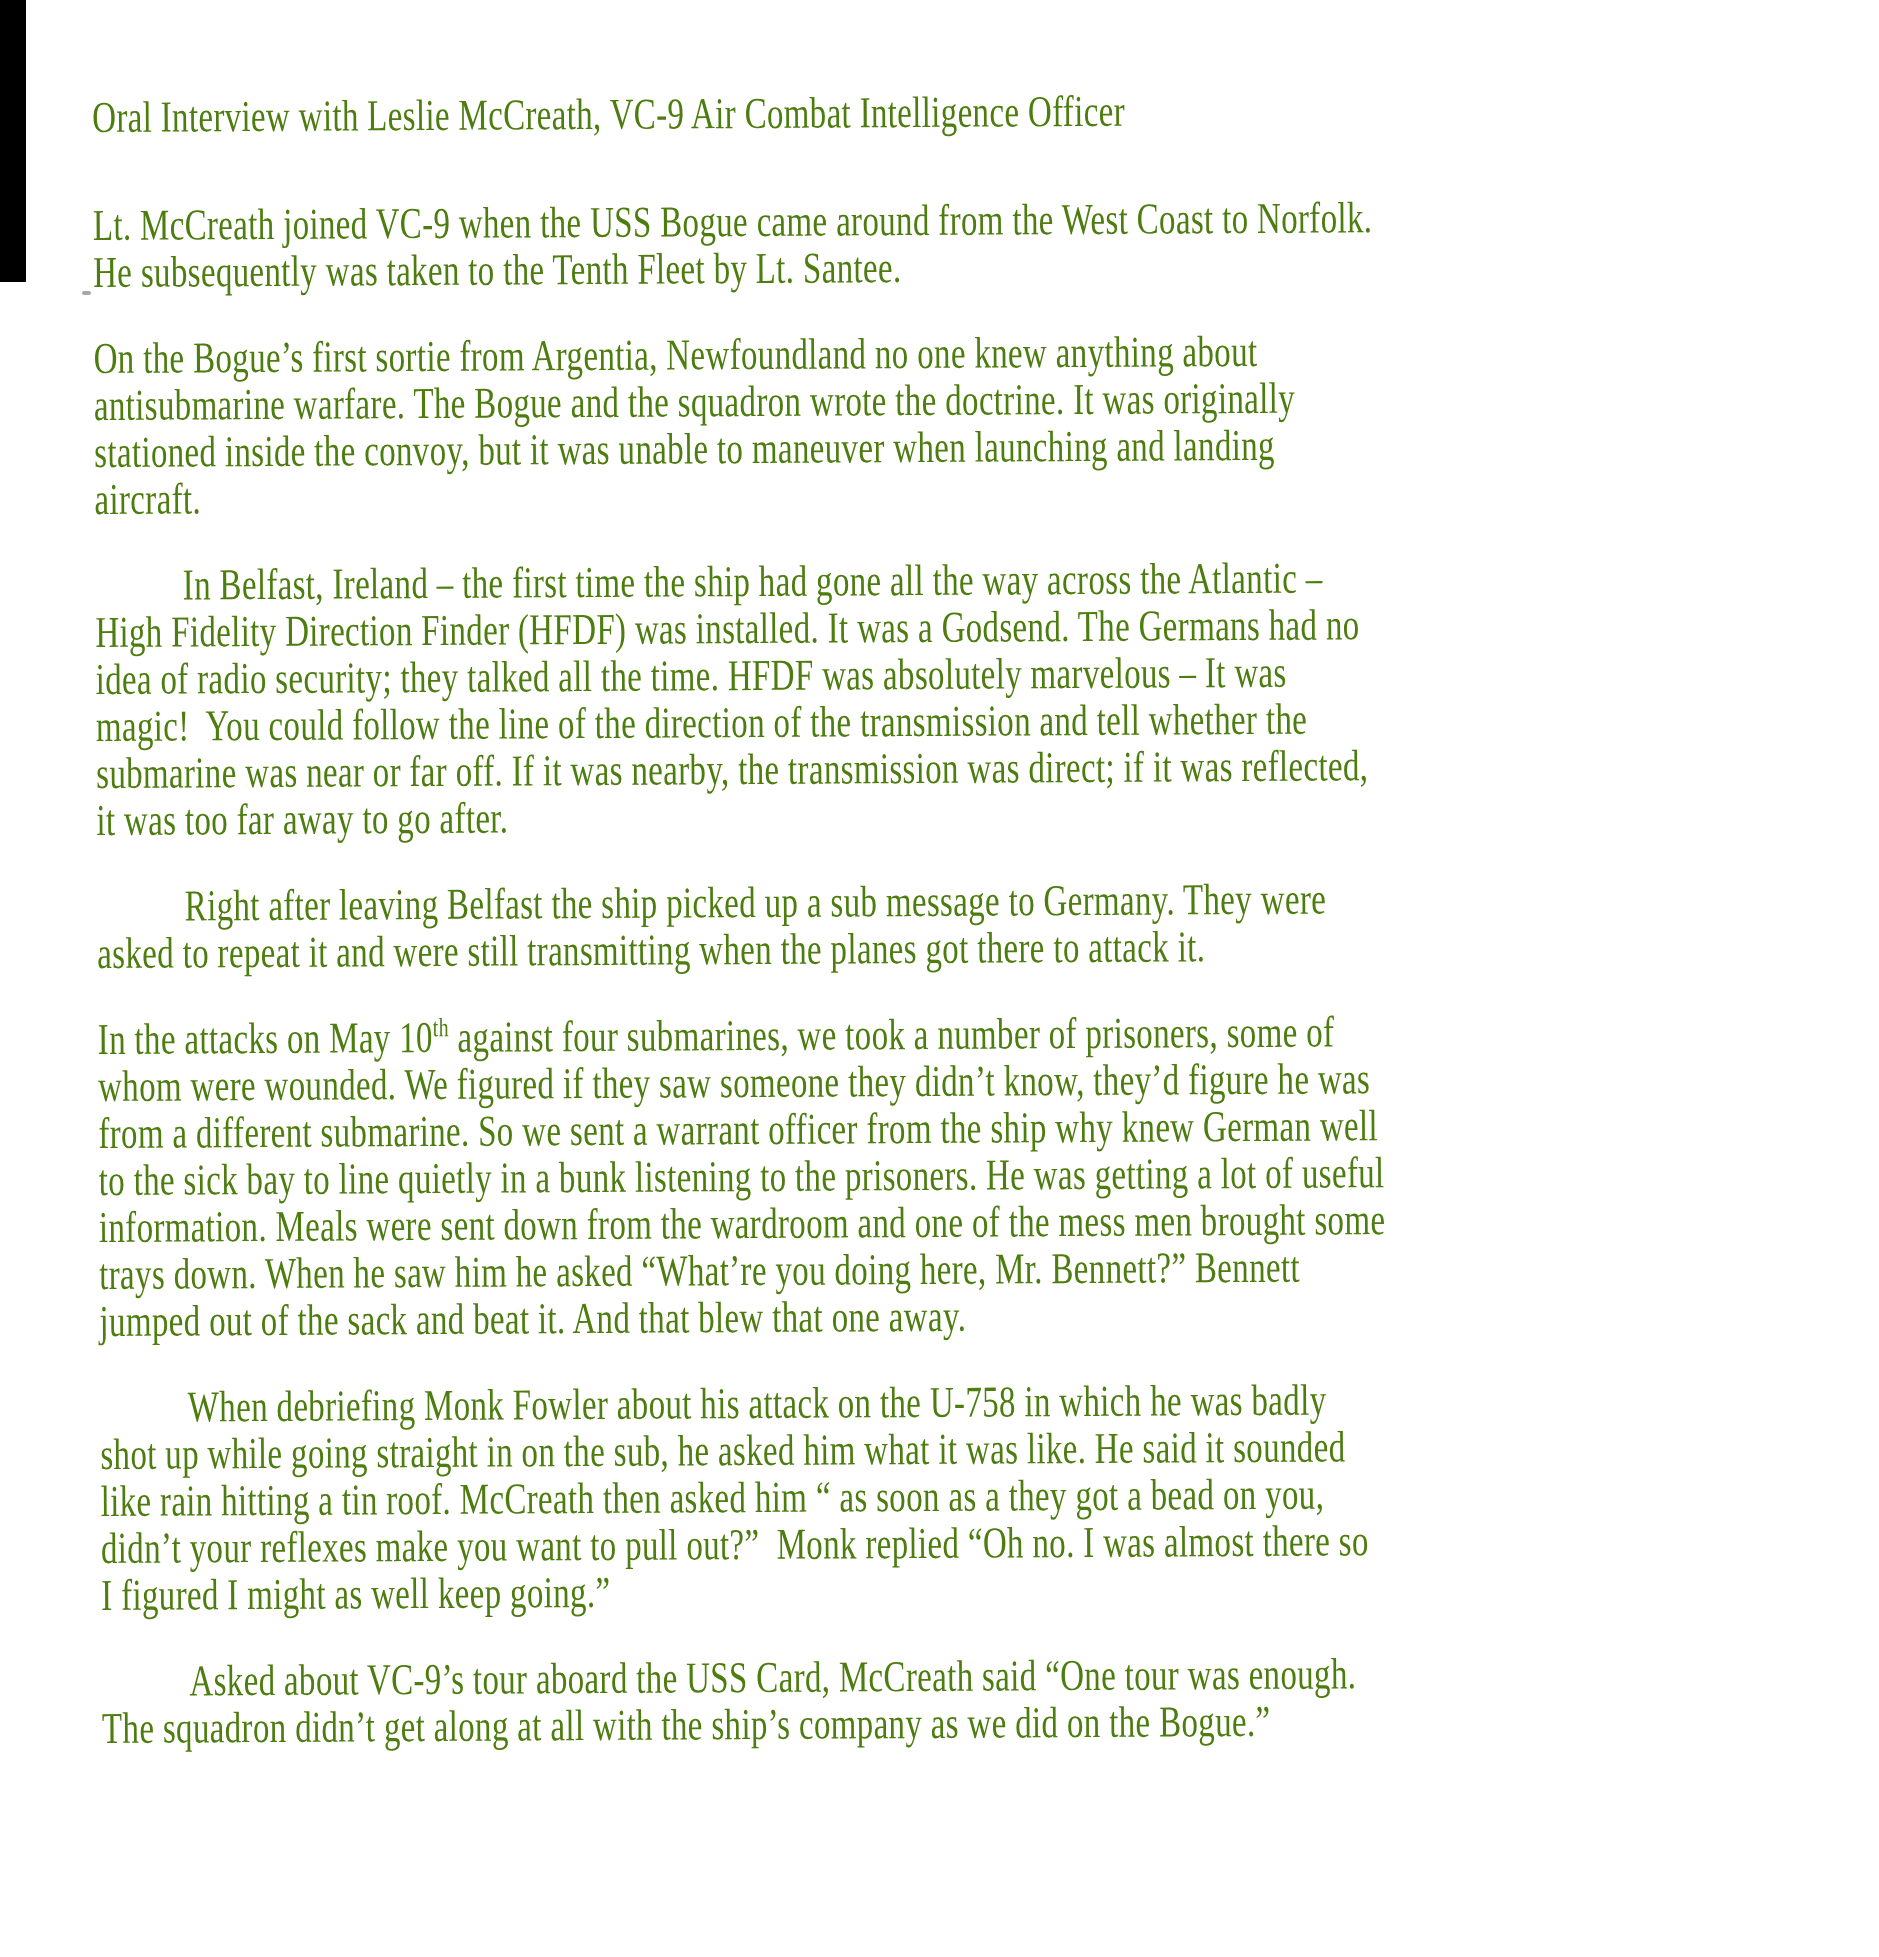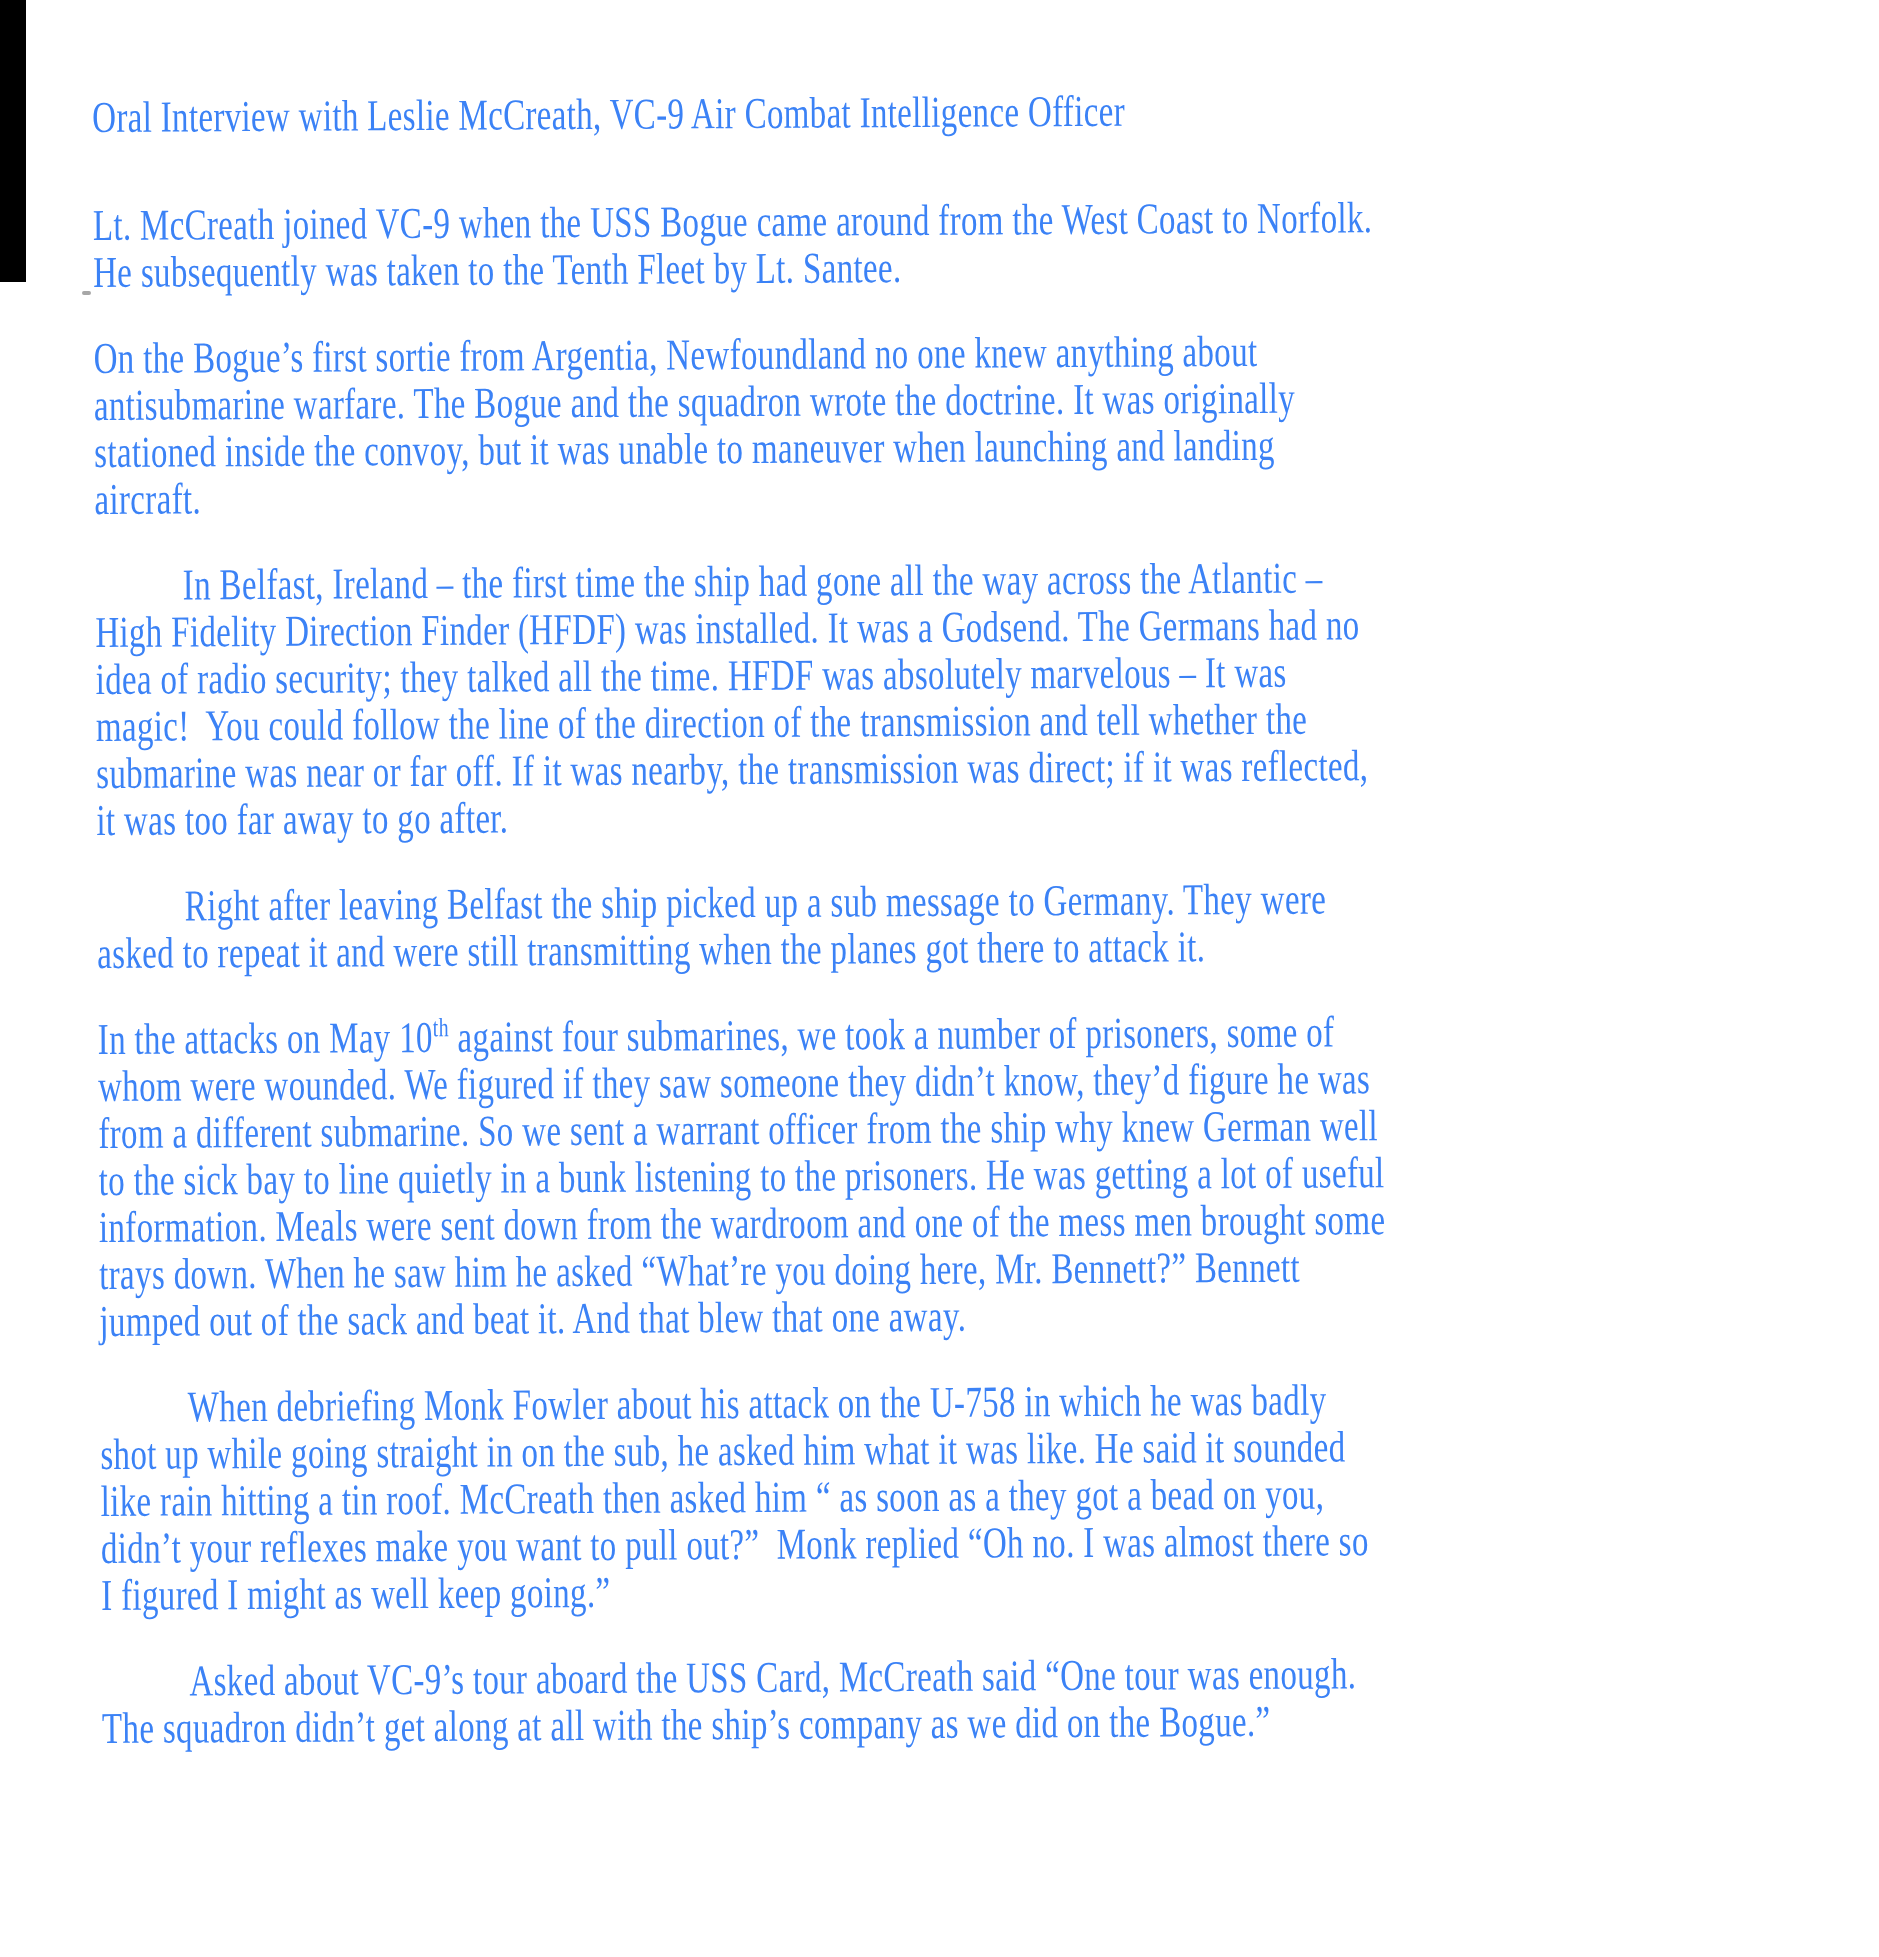--- a/index.html
+++ b/index.html
@@ -11,21 +11,21 @@
     width: 1879px;
     height: 1958px;
     overflow: hidden;
   }
   .page {
     position: relative;
     width: 1879px;
     height: 1958px;
     background: #ffffff;
     font-family: "Liberation Serif", serif;
-    color: #3b82f6;
+    color: #4d7c0f;
   }
   
   .scan-bar {
     position: absolute;
     left: 0;
     top: 0;
     width: 26px;
     height: 282px;
     background: #000000;
   }

